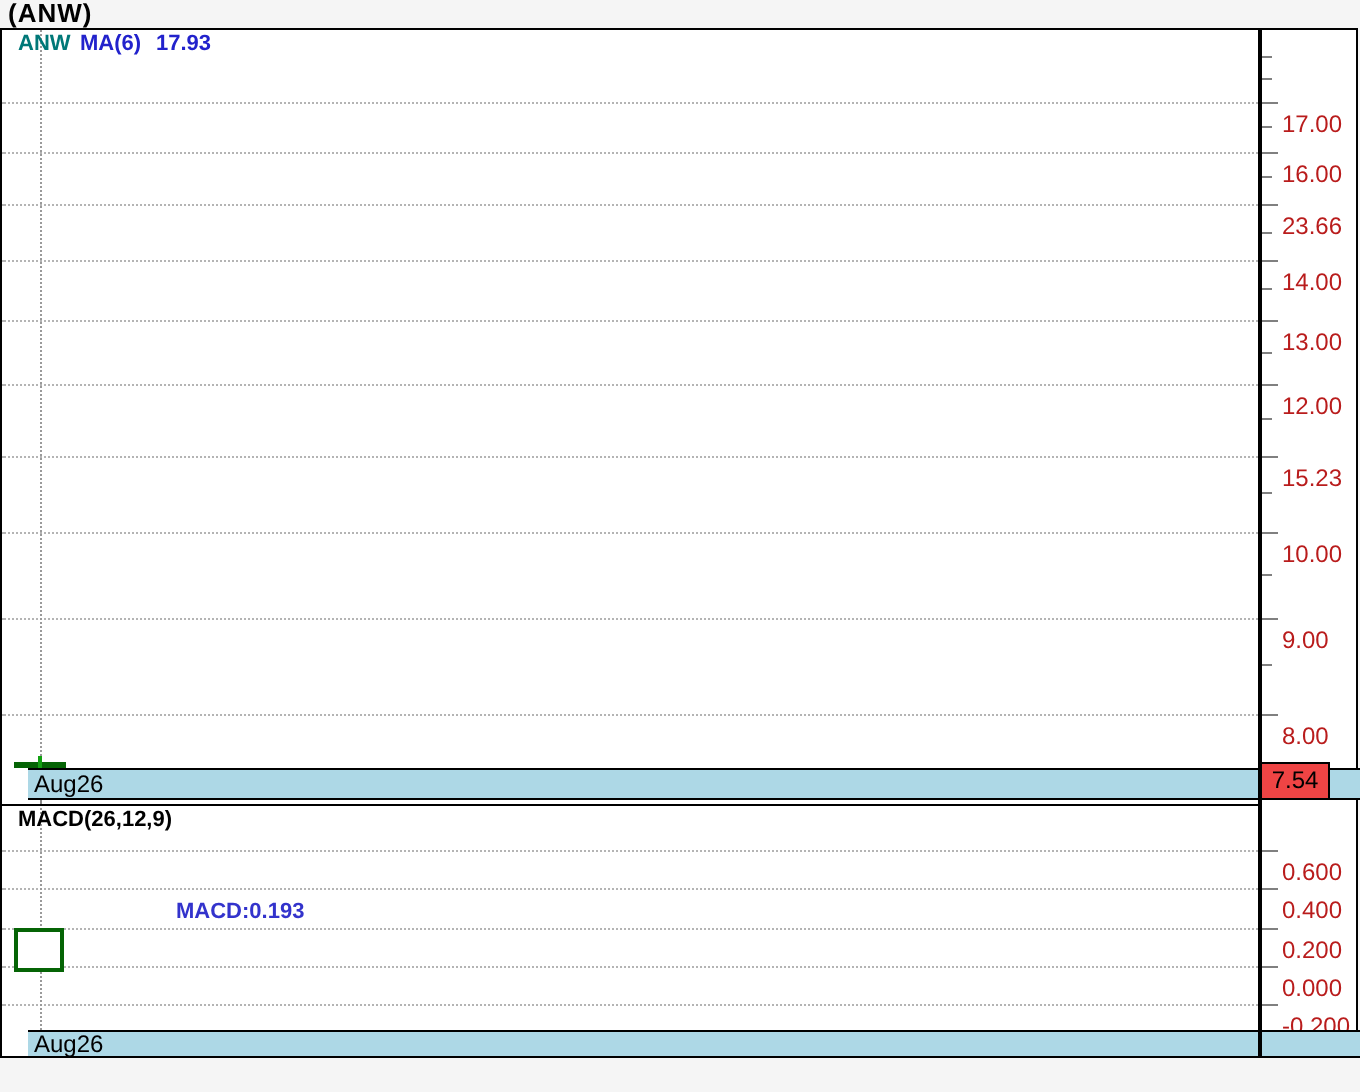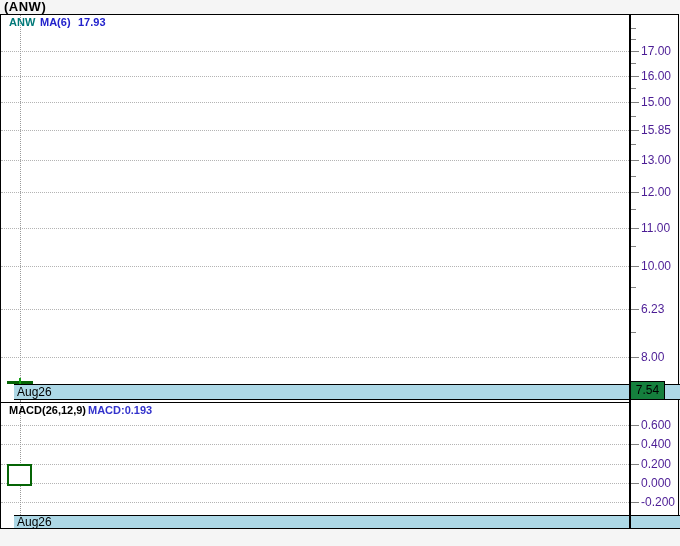--- a/index.html
+++ b/index.html
@@ -15,34 +15,34 @@
   }
   .chartbox{
     position:absolute; left:0; top:14px; width:679px; height:515px;
     background:#fff; border:1px solid #000; box-sizing:border-box;
   }
   .axisline{ position:absolute; left:629px; top:14px; width:2px; height:515px; background:#000; }
   .hgrid{ position:absolute; height:0; border-top:1px dotted #b4b4b4; }
   .vgrid{ position:absolute; width:0; border-left:1px dotted #9a9a9a; }
   .tick{ position:absolute; height:1px; background:#808080; }
   .axis-label{
-    position:absolute; font-size:12px; color:#4c1d95; white-space:nowrap; line-height:14px;
+    position:absolute; font-size:12px; color:#b91c1c; white-space:nowrap; line-height:14px;margin-top:11px;
   }
   .legend{ position:absolute; font-size:11px; font-weight:bold; white-space:nowrap; }
   .legend span{ position:absolute; top:0; }
   .band{
     position:absolute; left:2px; width:680px; height:16px;
     background:#add8e6; border-top:1px solid #000; border-bottom:1px solid #000;
     box-sizing:border-box; font-size:12px; color:#000; line-height:14px;margin-left:12px;
   }
   .band .band-label{ position:absolute; left:3px; top:0px; }
   .sepline{ position:absolute; left:1px; width:628px; height:1px; background:#000; }
   .pricebox{
     position:absolute; left:630px; top:381px; width:35px; height:19px;
-    background:#15803d; border:1px solid #000; box-sizing:border-box;
+    background:#ef4444; border:1px solid #000; box-sizing:border-box;
     font-size:12px; color:#000; text-align:center; line-height:16px;
   }
   .candle-bar{ position:absolute; background:#056405; }
   .candle-wick{ position:absolute; background:#12a012; }
   .macd-rect{ position:absolute; background:#fff; border:2px solid #056405; box-sizing:border-box; }
   .xtick{ position:absolute; width:1px; background:#8a8a8a; }
   .footer-strip{ position:absolute; left:0; top:529px; width:680px; height:17px; background:#f5f5f5; }
 </style>
 </head>
 <body>
@@ -55,39 +55,39 @@
 
   <div id="chart-layer" style="position:absolute;left:0;top:0;width:680px;height:546px;">
       <div class="hgrid" style="left: 1px; top: 51px; width: 628px;"></div>
       <div class="tick" style="left: 631px; top: 51px; width: 8px;"></div>
       <div class="axis-label" style="left: 641px; top: 44px;">17.00</div>
       <div class="hgrid" style="left: 1px; top: 76px; width: 628px;"></div>
       <div class="tick" style="left: 631px; top: 76px; width: 8px;"></div>
       <div class="axis-label" style="left: 641px; top: 69px;">16.00</div>
       <div class="hgrid" style="left: 1px; top: 102px; width: 628px;"></div>
       <div class="tick" style="left: 631px; top: 102px; width: 8px;"></div>
-      <div class="axis-label" style="left: 641px; top: 95px;">15.00</div>
+      <div class="axis-label" style="left: 641px; top: 95px;">23.66</div>
       <div class="hgrid" style="left: 1px; top: 130px; width: 628px;"></div>
       <div class="tick" style="left: 631px; top: 130px; width: 8px;"></div>
-      <div class="axis-label" style="left: 641px; top: 123px;">15.85</div>
+      <div class="axis-label" style="left: 641px; top: 123px;">14.00</div>
       <div class="hgrid" style="left: 1px; top: 160px; width: 628px;"></div>
       <div class="tick" style="left: 631px; top: 160px; width: 8px;"></div>
       <div class="axis-label" style="left: 641px; top: 153px;">13.00</div>
       <div class="hgrid" style="left: 1px; top: 192px; width: 628px;"></div>
       <div class="tick" style="left: 631px; top: 192px; width: 8px;"></div>
       <div class="axis-label" style="left: 641px; top: 185px;">12.00</div>
       <div class="hgrid" style="left: 1px; top: 228px; width: 628px;"></div>
       <div class="tick" style="left: 631px; top: 228px; width: 8px;"></div>
-      <div class="axis-label" style="left: 641px; top: 221px;">11.00</div>
+      <div class="axis-label" style="left: 641px; top: 221px;">15.23</div>
       <div class="hgrid" style="left: 1px; top: 266px; width: 628px;"></div>
       <div class="tick" style="left: 631px; top: 266px; width: 8px;"></div>
       <div class="axis-label" style="left: 641px; top: 259px; text-align: center;">10.00</div>
       <div class="hgrid" style="left: 1px; top: 309px; width: 628px;"></div>
       <div class="tick" style="left: 631px; top: 309px; width: 8px;"></div>
-      <div class="axis-label" style="left: 641px; top: 302px;">6.23</div>
+      <div class="axis-label" style="left: 641px; top: 302px;">9.00</div>
       <div class="hgrid" style="left: 1px; top: 357px; width: 628px;"></div>
       <div class="tick" style="left: 631px; top: 357px; width: 8px;"></div>
       <div class="axis-label" style="left: 641px; top: 350px;">8.00</div>
       <div class="tick" style="left: 631px; top: 28px; width: 5px;"></div>
       <div class="tick" style="left: 631px; top: 39px; width: 5px;"></div>
       <div class="tick" style="left: 631px; top: 63px; width: 5px;"></div>
       <div class="tick" style="left: 631px; top: 88px; width: 5px;"></div>
       <div class="tick" style="left: 631px; top: 116px; width: 5px;"></div>
       <div class="tick" style="left: 631px; top: 144px; width: 5px;"></div>
       <div class="tick" style="left: 631px; top: 176px; width: 5px;"></div>
@@ -126,21 +126,21 @@
   <div class="band" style="top:384px;">
     <span class="band-label">Aug26</span>
   </div>
 
   <div class="pricebox">7.54</div>
 
   <div class="sepline" style="top:402px;"></div>
 
   <div class="legend" style="left:9px; top:404px; height:13px;">
     <span style="left:0; color:#000;">MACD(26,12,9)</span>
-    <span style="left:79px; color:#3333cc;">MACD:0.193</span>
+    <span style="left:79px; color:#3333cc;margin-top:46px;">MACD:0.193</span>
   </div>
 
   <div class="band" style="top:515px; height:14px;">
     <span class="band-label" style="top:-1px;">Aug26</span>
   </div>
 
   <div class="axisline"></div>
 
   <div class="xtick" style="left:20px; top:400px; height:2px;"></div>
   <div class="xtick" style="left:20px; top:529px; height:3px;"></div>

